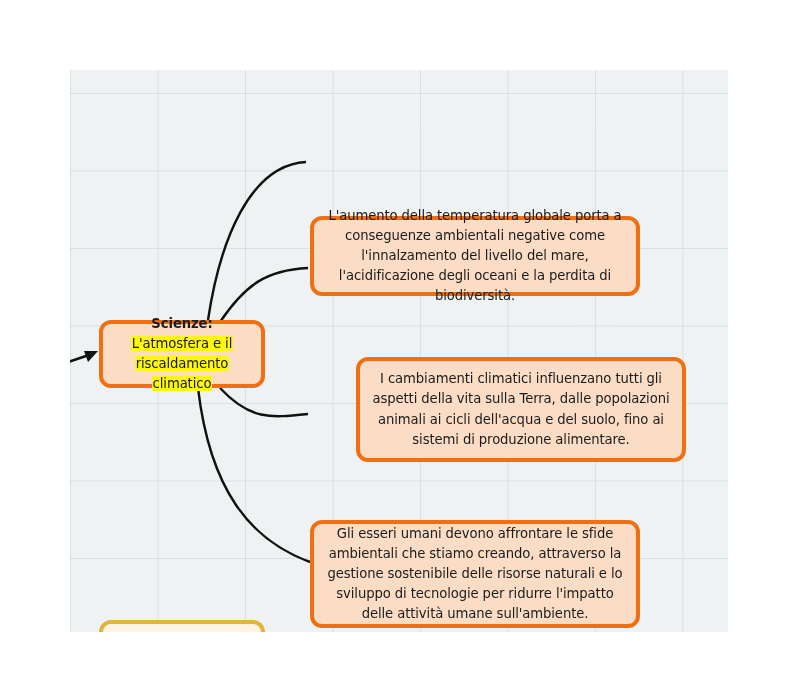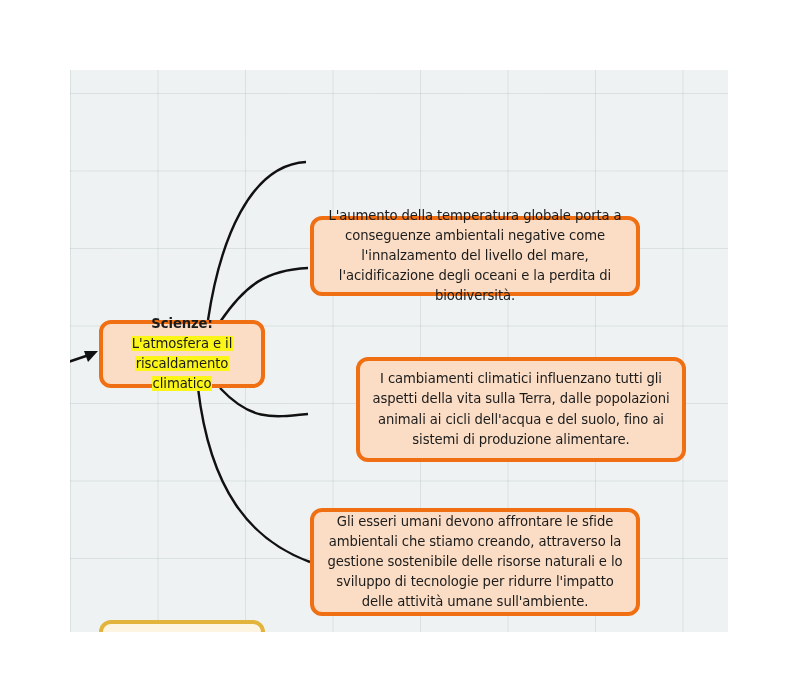--- a/index.html
+++ b/index.html
@@ -96,21 +96,21 @@
   .bold { font-weight: bold; }
 
   
   .detail {
     width: 330px;
     font-size: 13.2px;
   }
   #node-1 { left: 238px; top: 25px;  height: 78px; }
   #node-2 { left: 240px; top: 146px; height: 80px; }
   #node-3 { left: 238px; top: 287px; height: 105px; margin-left: 48px; }
-  #node-4 { left: 240px; top: 438px; height: 108px; }
+  #node-4 { left: 240px; top: 450px; height: 108px; }
 
   
   #node-partial {
     left: 29px;
     top: 550px;
     width: 166px;
     height: 68px;
     font-size: 13.2px;
   }
 

